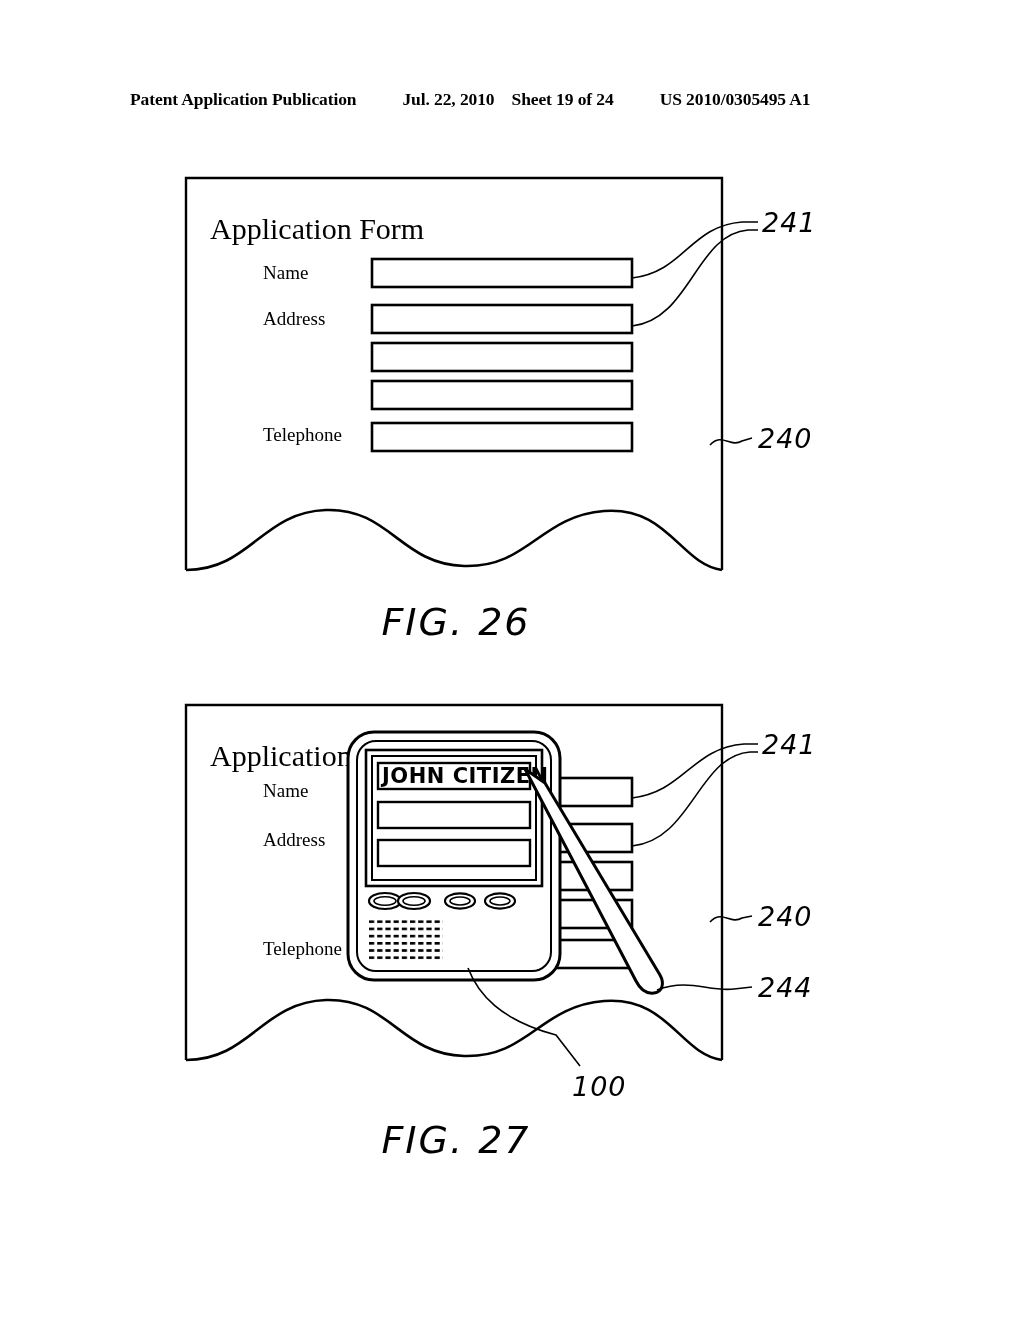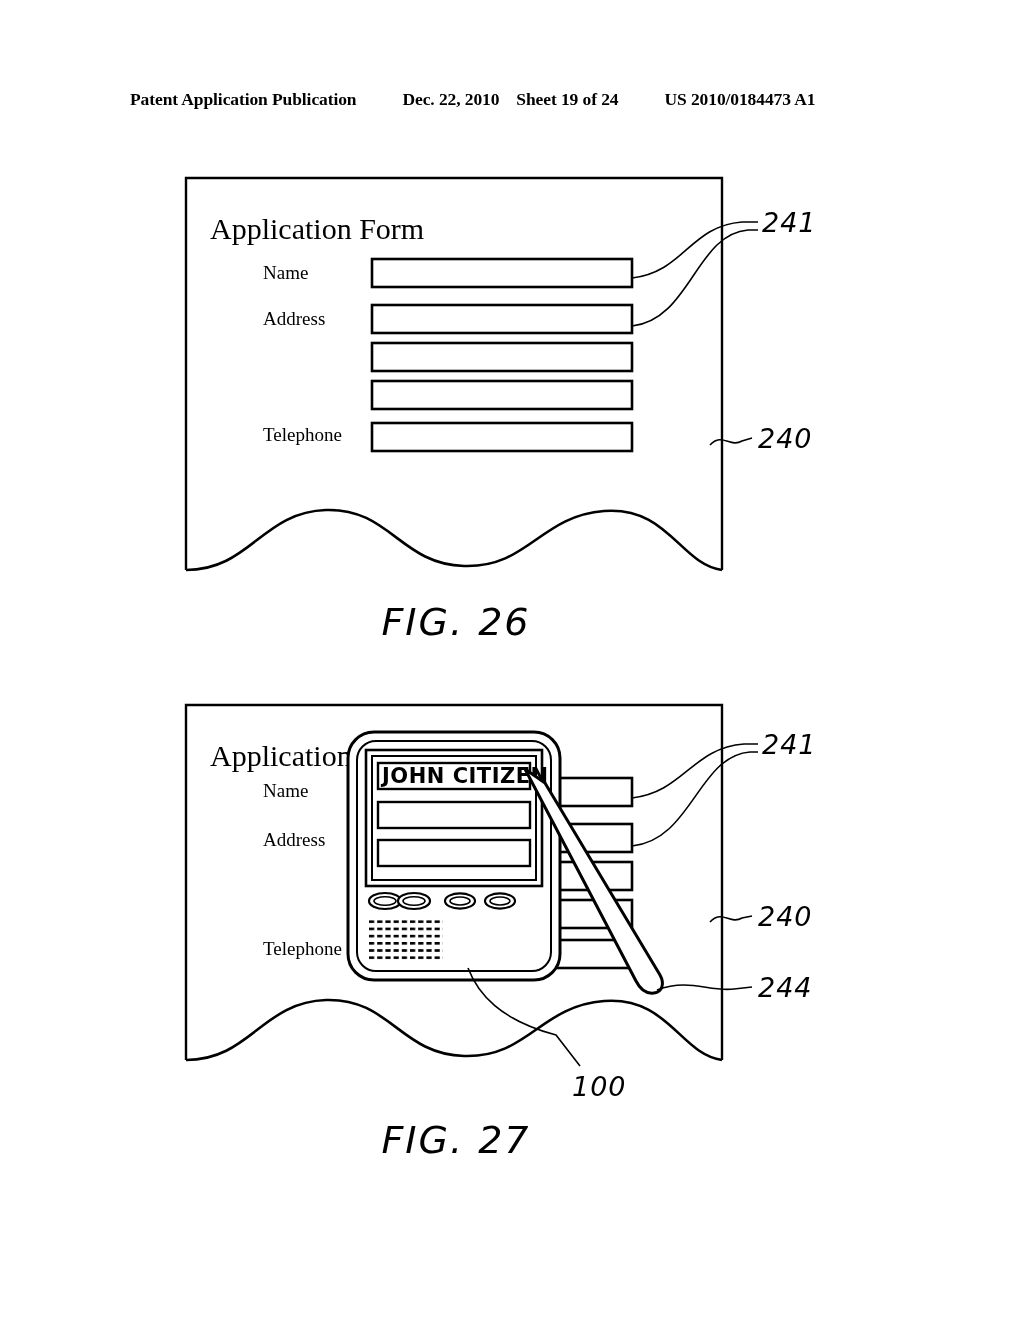--- a/index.html
+++ b/index.html
@@ -86,23 +86,23 @@
   .pda-btn      { fill: #fff; stroke: #000; stroke-width: 2.2; }
   .pda-btn-in   { fill: #fff; stroke: #000; stroke-width: 1.6; }
   .stylus       { fill: #fff; stroke: #000; stroke-width: 3.0; stroke-linejoin: round; }
   .grille-dot   { fill: #000; }
 </style>
 </head>
 <body>
 
 <div id="page-header">
   <span class="hdr-pub">Patent Application Publication</span>
-  <span class="hdr-date">Dec. 22, 2010</span>
+  <span class="hdr-date">Jul. 22, 2010</span>
   <span class="hdr-sheet">Sheet 19 of 24</span>
-  <span class="hdr-num">US 2010/0184473 A1</span>
+  <span class="hdr-num">US 2010/0305495 A1</span>
 </div>
 
 <div class="figure" style="left:0px; top:160px; width:1024px; height:500px;">
   <svg class="fig-svg" width="1024" height="500" viewBox="0 0 1024 500">
 
     <path class="stroke-frame" d="M 186,410 L 186,18 L 722,18 L 722,410"></path>
     <path class="stroke-wave" d="M 186,410
              C 250,410 262,352 326,350
              C 390,348 400,404 464,406
              C 528,408 540,356 604,351

